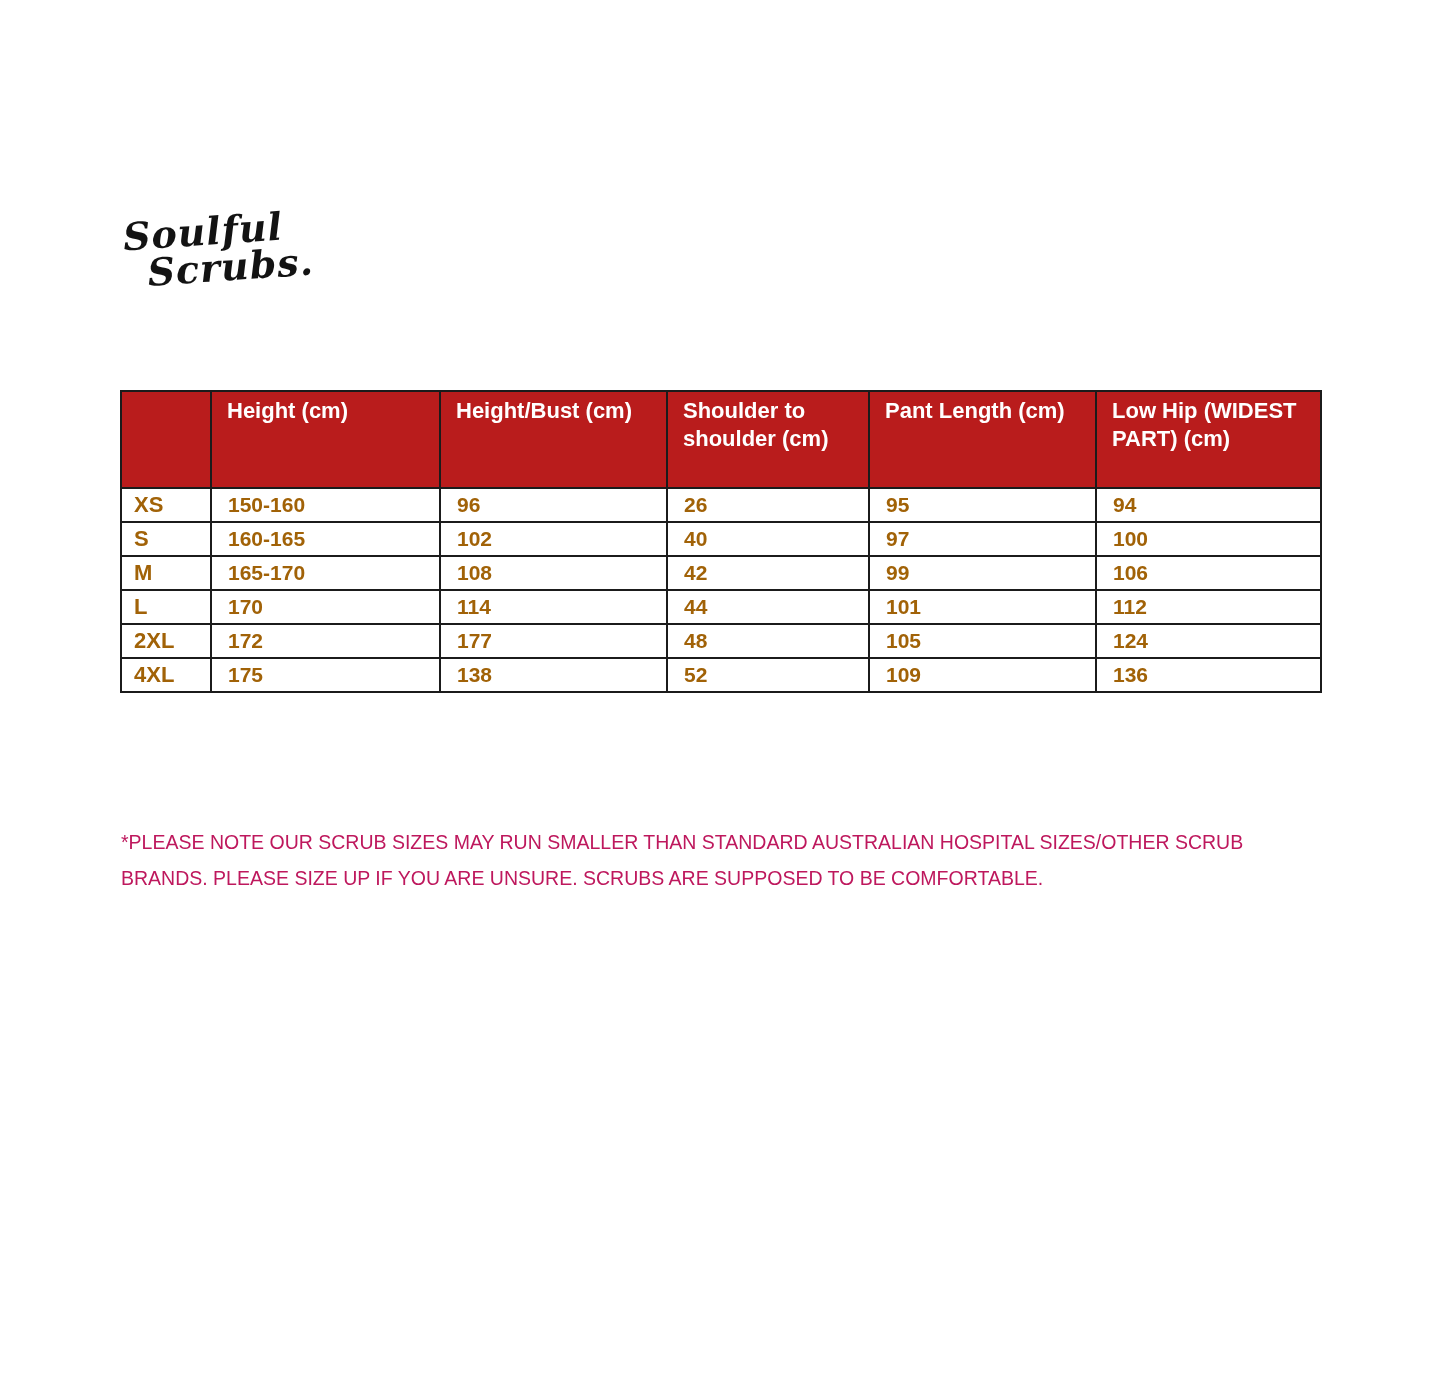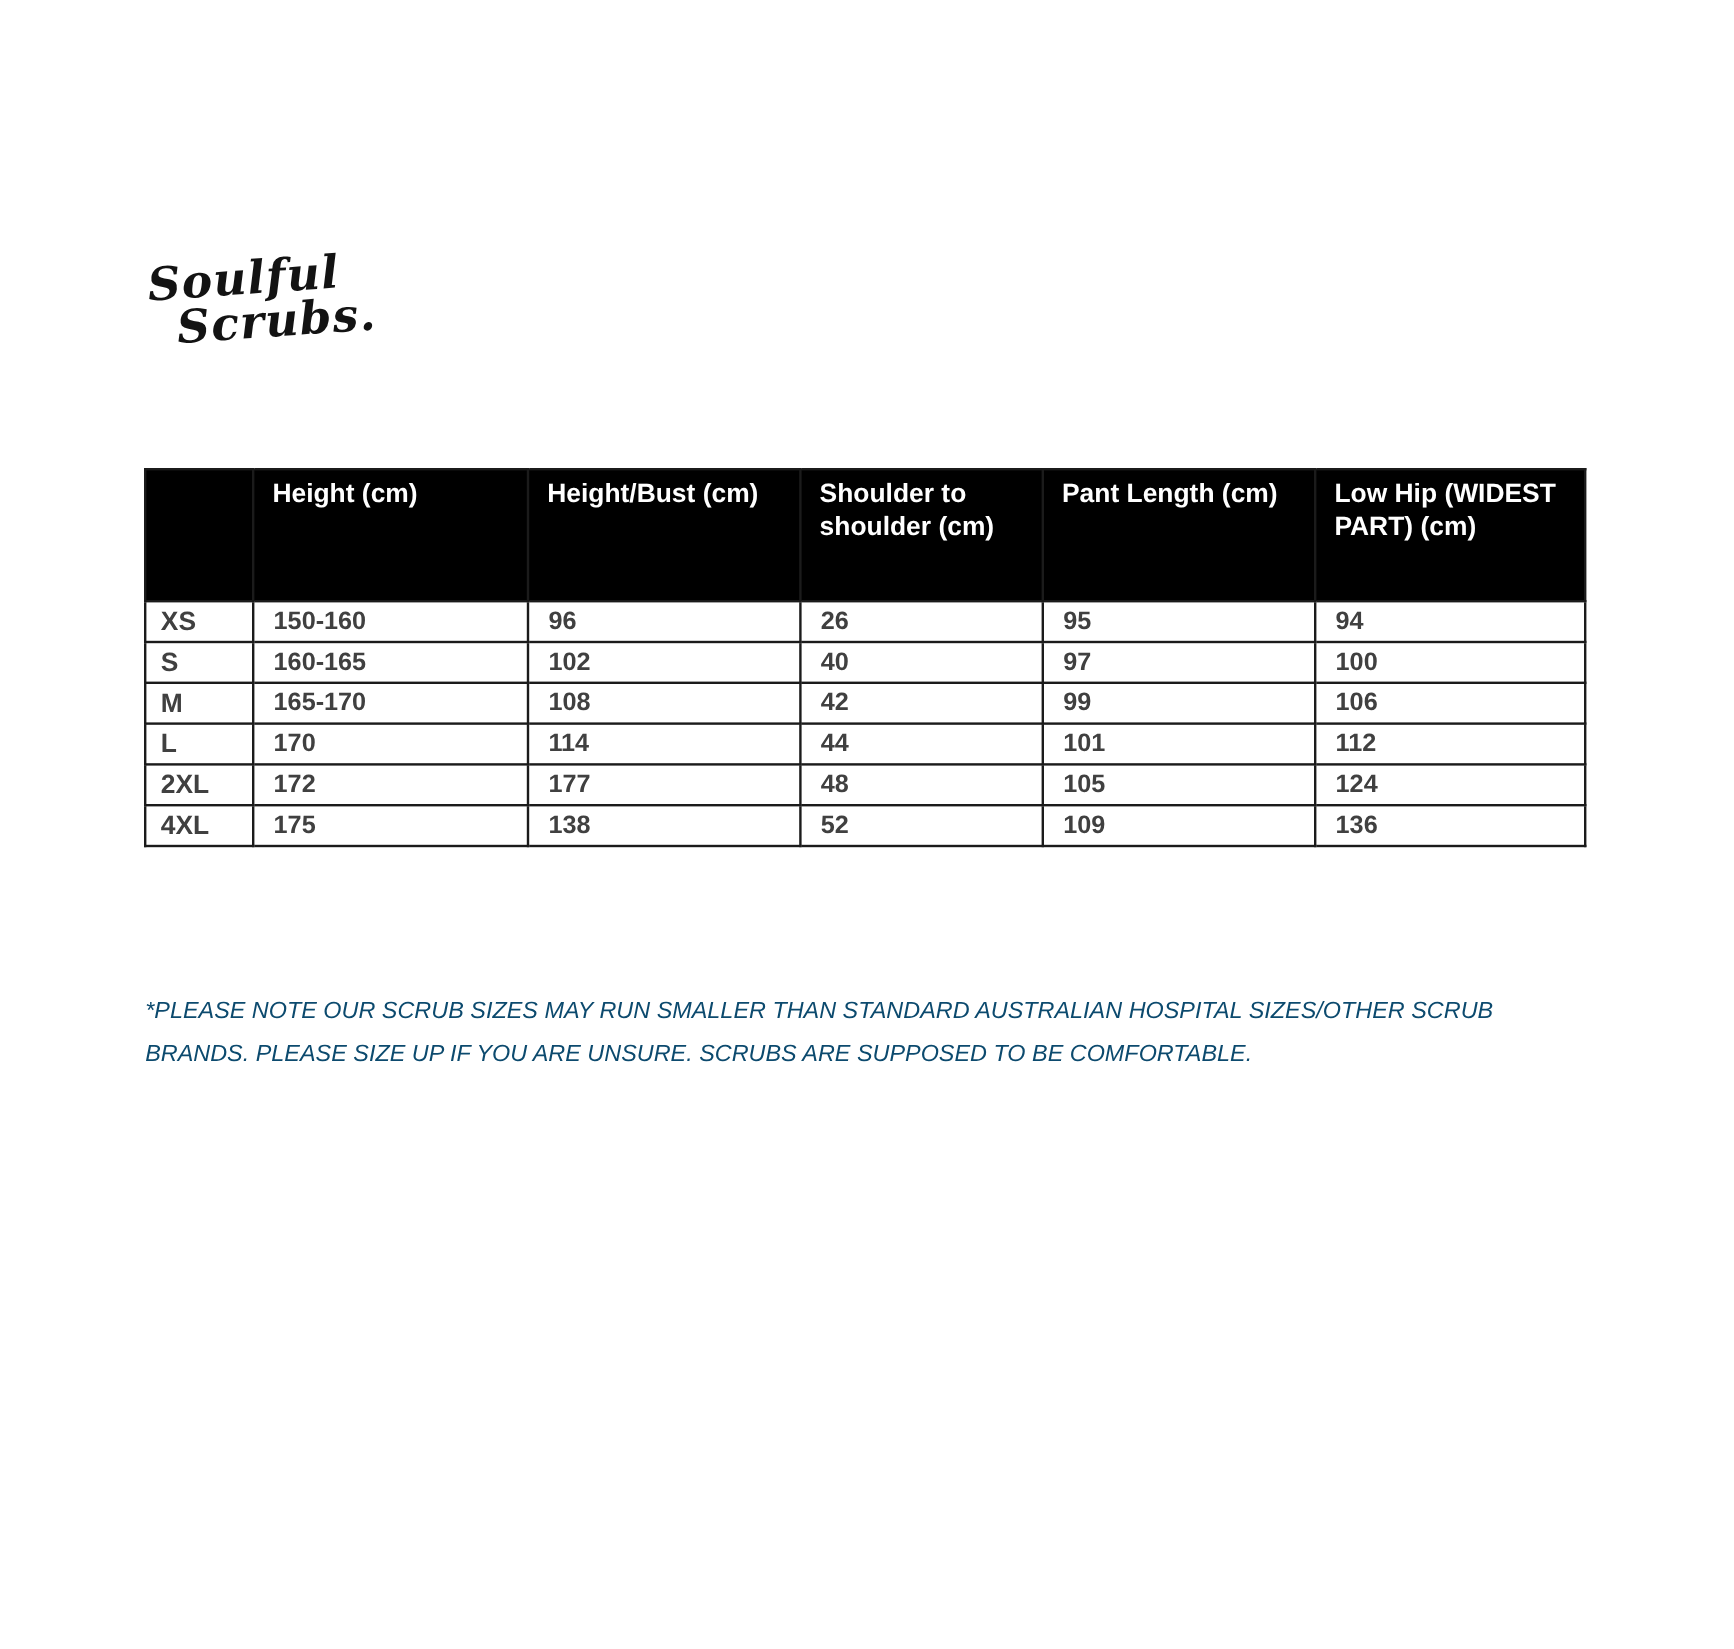--- a/index.html
+++ b/index.html
@@ -37,55 +37,54 @@
     top: 390px;
     width: 1200px;
     border-collapse: collapse;
     table-layout: fixed;
   }
   table.size-chart th,
   table.size-chart td {
     border: 2px solid #1b1b1b;
   }
   table.size-chart thead th {
-    background: #000000;
+    background: #b91c1c;
     color: #ffffff;
     font-size: 22px;
     font-weight: bold;
     text-align: left;
     vertical-align: top;
-    height: 110px;
+    height: 97px;
     padding: 5px 8px 4px 15px;
     line-height: 28px;
   }
   table.size-chart thead th.col-size { padding-left: 10px; }
   table.size-chart tbody td {
     font-size: 21px;
     font-weight: bold;
     height: 34px;
     padding: 2px 8px 2px 16px;
     vertical-align: middle;
-    color: #404040;
+    color: #a16207;
     line-height: 24px;
   }
   table.size-chart tbody td.col-size {
     padding-left: 12px;
     font-size: 22px;
   }
 
   
   .notes {
     position: absolute;
     left: 121px;
     top: 824px;
     width: 1196px;
     font-size: 19.5px;
     line-height: 36px;
-    color: #0c4a6e;
-    font-style: italic;
+    color: #be185d;
   }
   .notes p { margin: 0 0 16px 0; }
 </style>
 </head>
 <body>
 
 <div class="page">
 
   <div class="logo">
     <div class="line1">Soulful</div>

